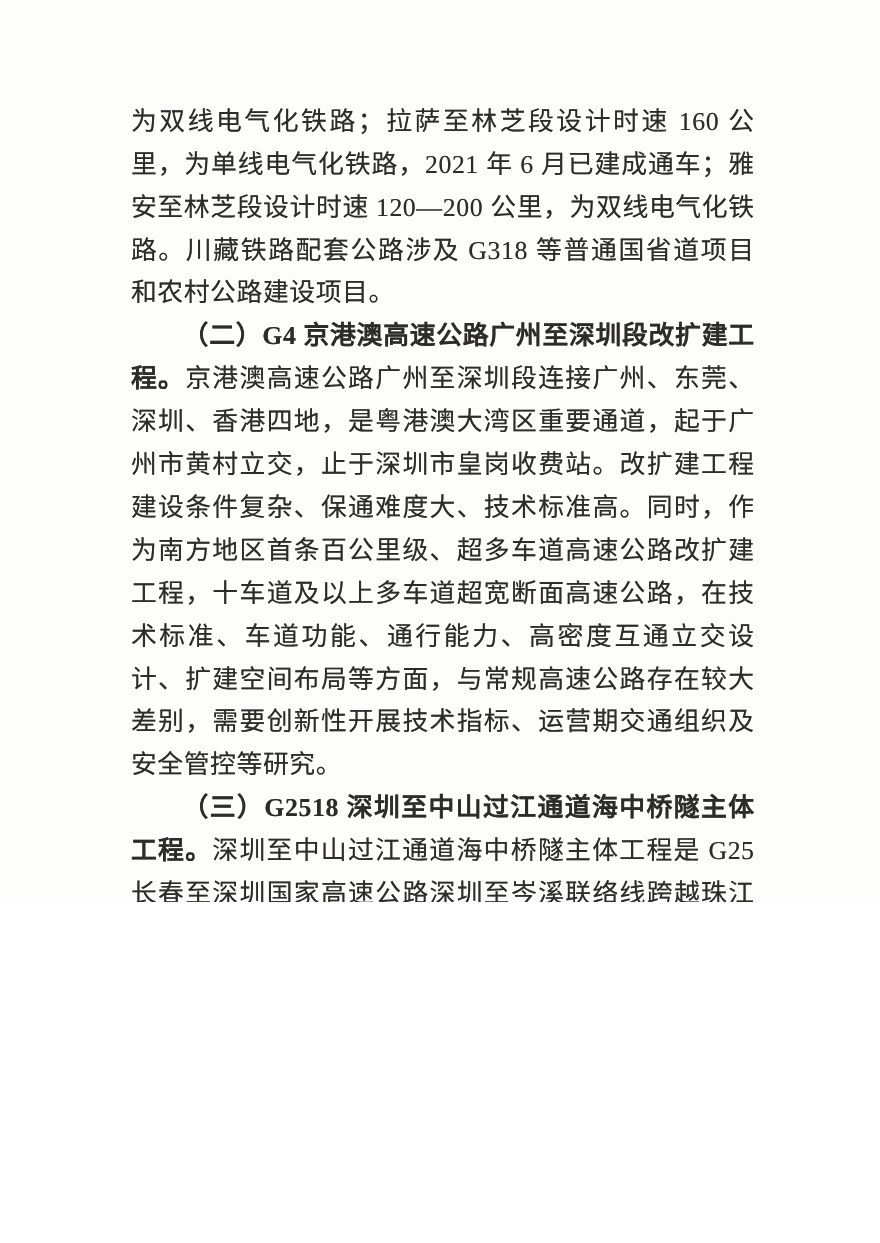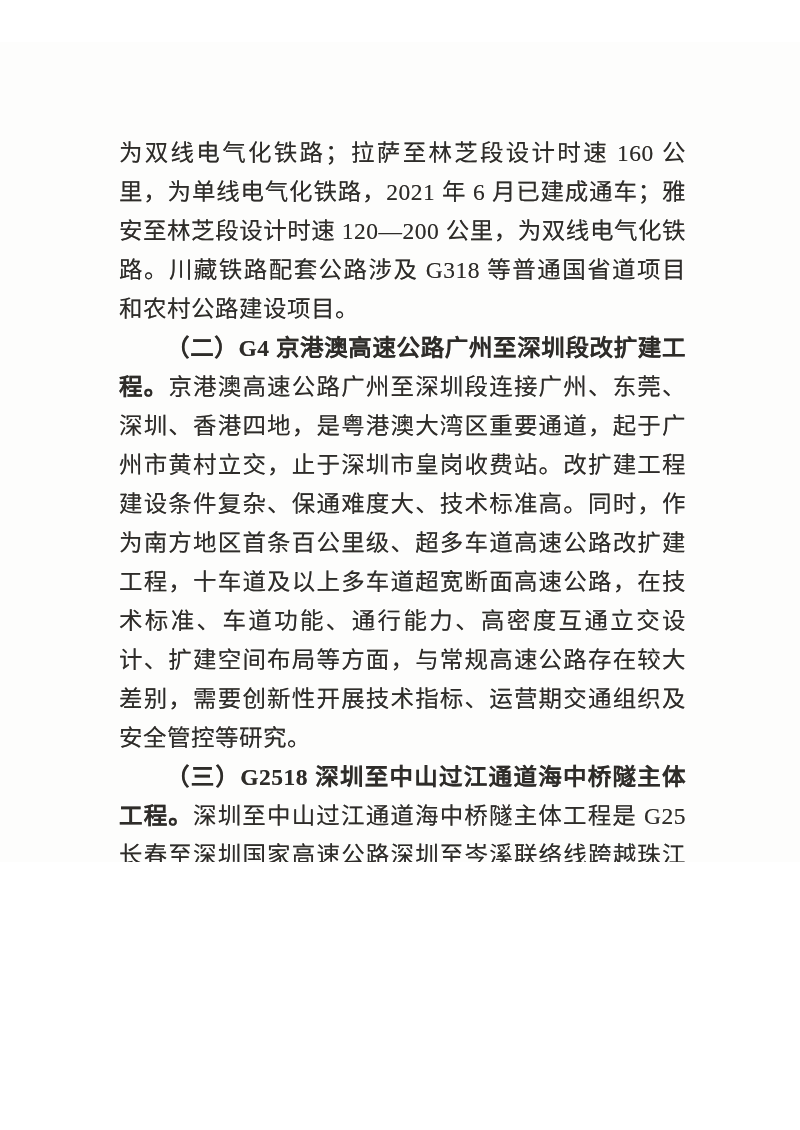--- a/index.html
+++ b/index.html
@@ -8,21 +8,20 @@
     background: #ffffff;
   }
   .page {
     position: relative;
     width: 800px;
     height: 820px;
     background: #fdfdfc;
     overflow: hidden;
     font-family: "Liberation Serif", "DejaVu Serif", serif;
     color: #2e2c29;
-    margin-top: 42px;
   }
   .text-block {
     position: absolute;
     left: 119px;
     top: 92px;
     width: 567px;
     font-size: 23.5px;
     line-height: 39px;
     text-align: justify;
     letter-spacing: 0.5px;

